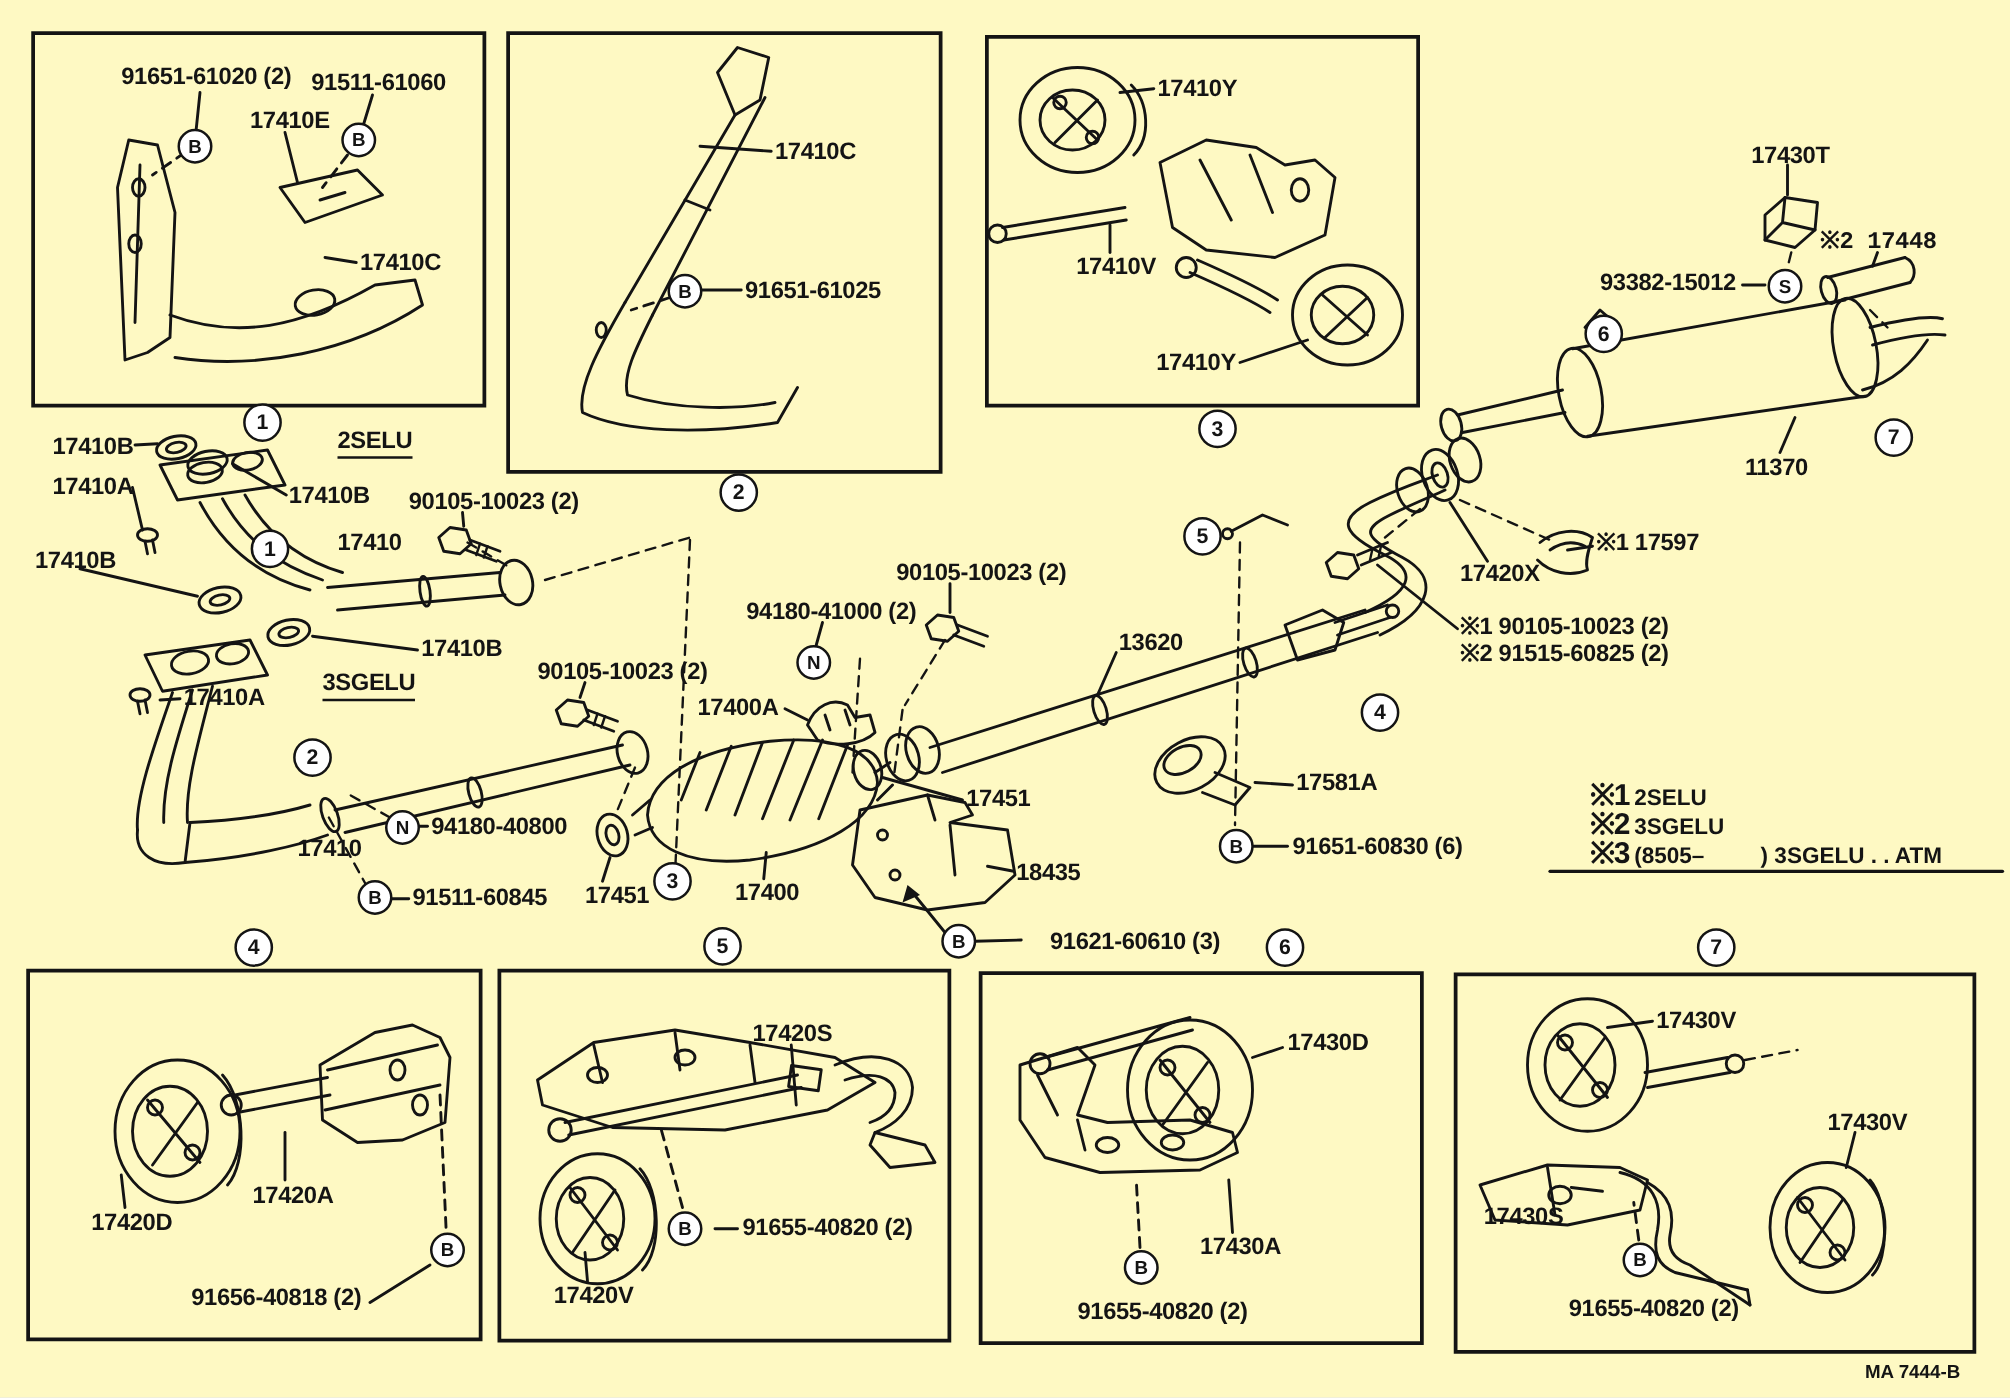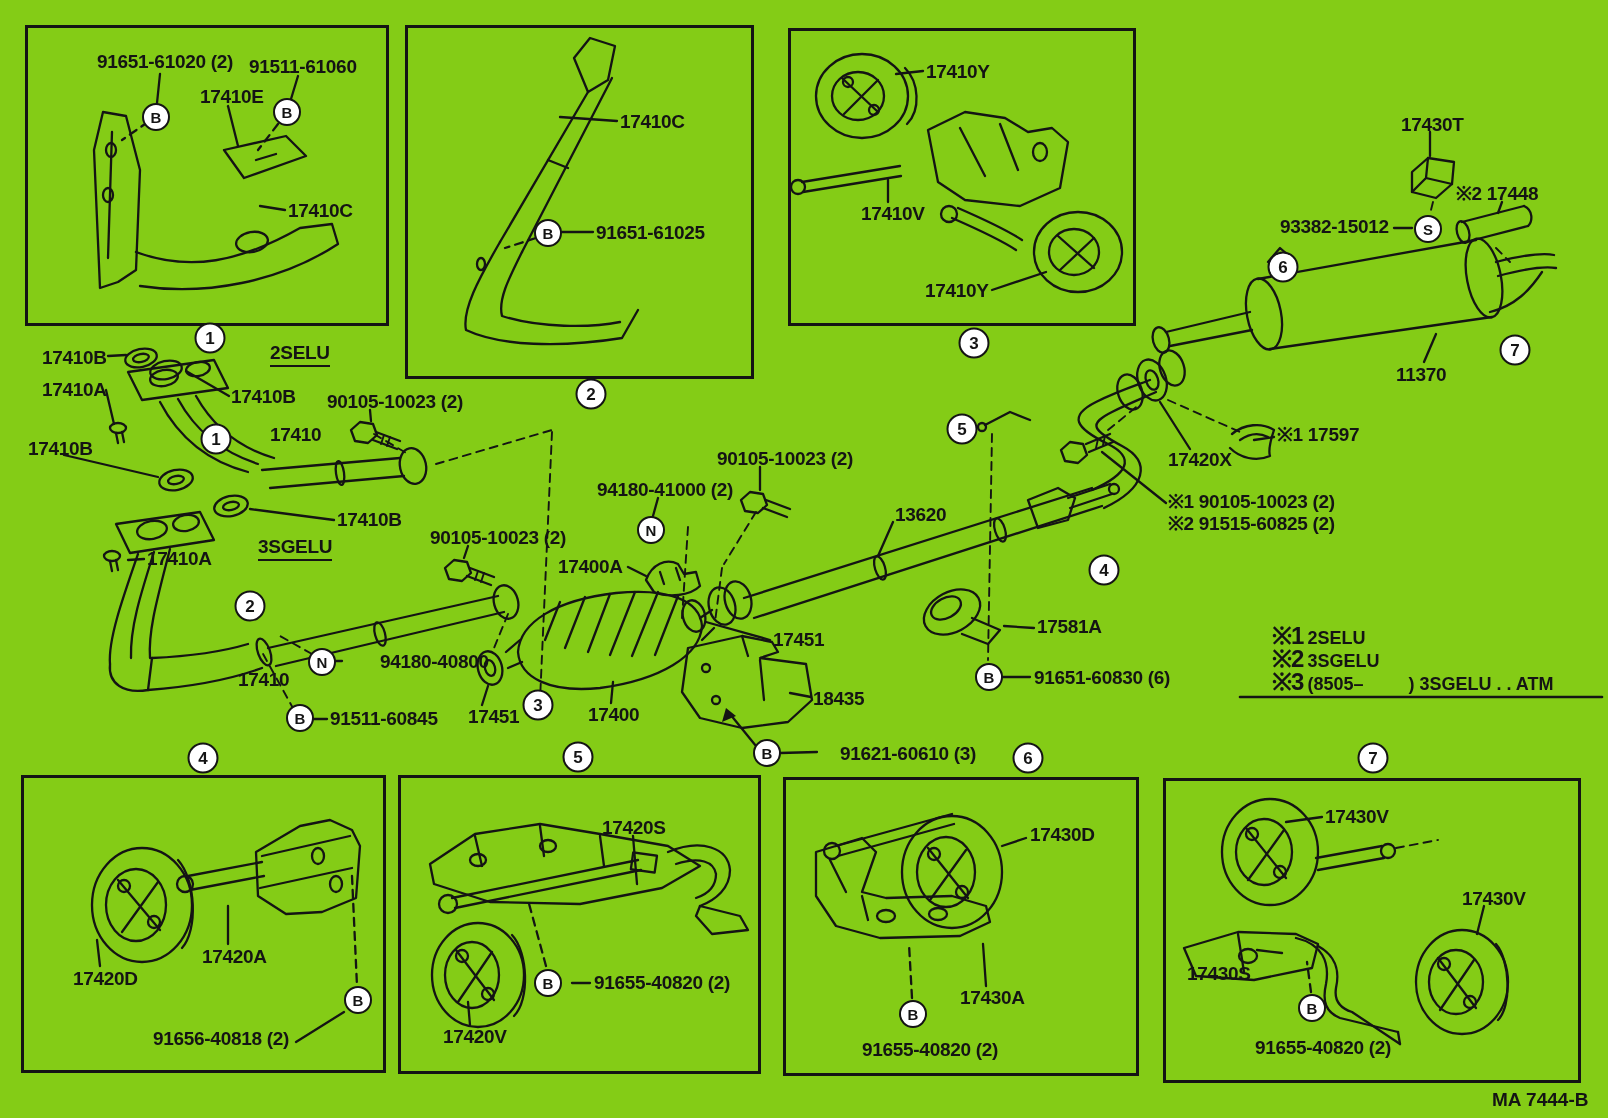--- a/index.html
+++ b/index.html
@@ -1,37 +1,37 @@
 <!DOCTYPE html>
 <html><head>
 <meta charset="utf-8">
 <style>
   html,body{margin:0;padding:0;background:#e8e8e8;}
-  #stage{position:relative;width:1608px;height:1118px;background:#84cc16;
+  #stage{position:relative;width:1608px;height:1118px;background:#fef9c3;
          font-family:"Liberation Sans",sans-serif;color:#141414;overflow:hidden;margin:0 auto;}
   #art{position:absolute;left:0;top:0;width:1608px;height:1118px;}
   #art path,#art line,#art ellipse,#art circle,#art rect,#art polyline{
       fill:none;stroke:#141414;stroke-width:2.3;stroke-linecap:round;stroke-linejoin:round;}
   #art .thin{stroke-width:1.9;}
   #art .dash{stroke-width:1.9;stroke-dasharray:8 6;}
   #art .fillink{fill:#141414;stroke:none;}
   .box{position:absolute;border:3px solid #141414;background:transparent;}
   .lbl{position:absolute;font-size:19px;font-weight:700;letter-spacing:-0.3px;white-space:pre;line-height:1;}
   .lbl.u{border-bottom:2.5px solid #141414;padding-bottom:3px;}
   .circ{position:absolute;width:27px;height:27px;border:2.6px solid #141414;border-radius:50%;
         background:#fff;display:flex;align-items:center;justify-content:center;
         font-size:17px;font-weight:700;transform:translate(-50%,-50%);line-height:1;}
   .mark{position:absolute;width:24px;height:24px;border:2.4px solid #141414;border-radius:50%;
         background:#fff;display:flex;align-items:center;justify-content:center;
         font-size:15px;font-weight:700;transform:translate(-50%,-50%);line-height:1;}
   #legend{position:absolute;left:1272px;top:618px;}
   .leg-row{display:flex;align-items:baseline;height:23px;}
   .leg-mark{font-size:24px;font-weight:700;margin-right:4px;letter-spacing:-1px;}
   .leg-txt{font-size:18px;font-weight:700;white-space:pre;}
-  #doc-code{position:absolute;left:1492px;top:1089px;font-size:19px;font-weight:700;}
+  #doc-code{position:absolute;left:1492px;top:1089px;font-size:15px;font-weight:700;}
 </style>
 </head>
 <body>
 
 <div id="stage">
 
   <svg id="art" viewBox="0 0 1608 1118">
 
     <g>
       <path d="M100,288 L94,150 L103,112 L126,116 L140,170 L136,270 L118,282 Z"></path>
@@ -357,38 +357,38 @@
       <div class="lbl" style="left: 97px; top: 52px;">91651-61020 (2)</div>
       <div class="lbl" style="left: 249px; top: 57px;">91511-61060</div>
       <div class="lbl" style="left: 200px; top: 87px;">17410E</div>
       <div class="lbl" style="left: 288px; top: 201px;">17410C</div>
       <div class="lbl" style="left: 620px; top: 112px;">17410C</div>
       <div class="lbl" style="left: 596px; top: 223px;">91651-61025</div>
       <div class="lbl" style="left: 926px; top: 62px;">17410Y</div>
       <div class="lbl" style="left: 861px; top: 204px;">17410V</div>
       <div class="lbl" style="left: 925px; top: 281px;">17410Y</div>
       <div class="lbl" style="left: 1401px; top: 115px;">17430T</div>
-      <div class="lbl" style="left: 1456px; top: 184px;">※2 17448</div>
+      <div class="lbl" style="left: 1456px; top: 184px; font-family: Liberation Mono, monospace;">※2 17448</div>
       <div class="lbl" style="left: 1280px; top: 217px;">93382-15012</div>
       <div class="lbl" style="left: 1396px; top: 365px;">11370</div>
       <div class="lbl" style="left: 42px; top: 348px;">17410B</div>
       <div class="lbl" style="left: 42px; top: 380px;">17410A</div>
       <div class="lbl u" style="left: 270px; top: 343px;">2SELU</div>
       <div class="lbl" style="left: 231px; top: 387px;">17410B</div>
       <div class="lbl" style="left: 327px; top: 392px;">90105-10023 (2)</div>
       <div class="lbl" style="left: 270px; top: 425px;">17410</div>
       <div class="lbl" style="left: 28px; top: 439px;">17410B</div>
       <div class="lbl" style="left: 337px; top: 510px;">17410B</div>
       <div class="lbl u" style="left: 258px; top: 537px;">3SGELU</div>
       <div class="lbl" style="left: 147px; top: 549px;">17410A</div>
       <div class="lbl" style="left: 430px; top: 528px;">90105-10023 (2)</div>
       <div class="lbl" style="left: 597px; top: 480px;">94180-41000 (2)</div>
       <div class="lbl" style="left: 717px; top: 449px;">90105-10023 (2)</div>
       <div class="lbl" style="left: 558px; top: 557px;">17400A</div>
-      <div class="lbl" style="left: 345px; top: 652px; margin-left: 35px;">94180-40800</div>
+      <div class="lbl" style="left: 345px; top: 652px;">94180-40800</div>
       <div class="lbl" style="left: 238px; top: 670px;">17410</div>
       <div class="lbl" style="left: 330px; top: 709px;">91511-60845</div>
       <div class="lbl" style="left: 468px; top: 707px;">17451</div>
       <div class="lbl" style="left: 588px; top: 705px;">17400</div>
       <div class="lbl" style="left: 773px; top: 630px;">17451</div>
       <div class="lbl" style="left: 813px; top: 689px;">18435</div>
       <div class="lbl" style="left: 820px; top: 744px; margin-left: 20px;">91621-60610 (3)</div>
       <div class="lbl" style="left: 895px; top: 505px;">13620</div>
       <div class="lbl" style="left: 1168px; top: 450px;">17420X</div>
       <div class="lbl" style="left: 1277px; top: 425px;">※1 17597</div>

